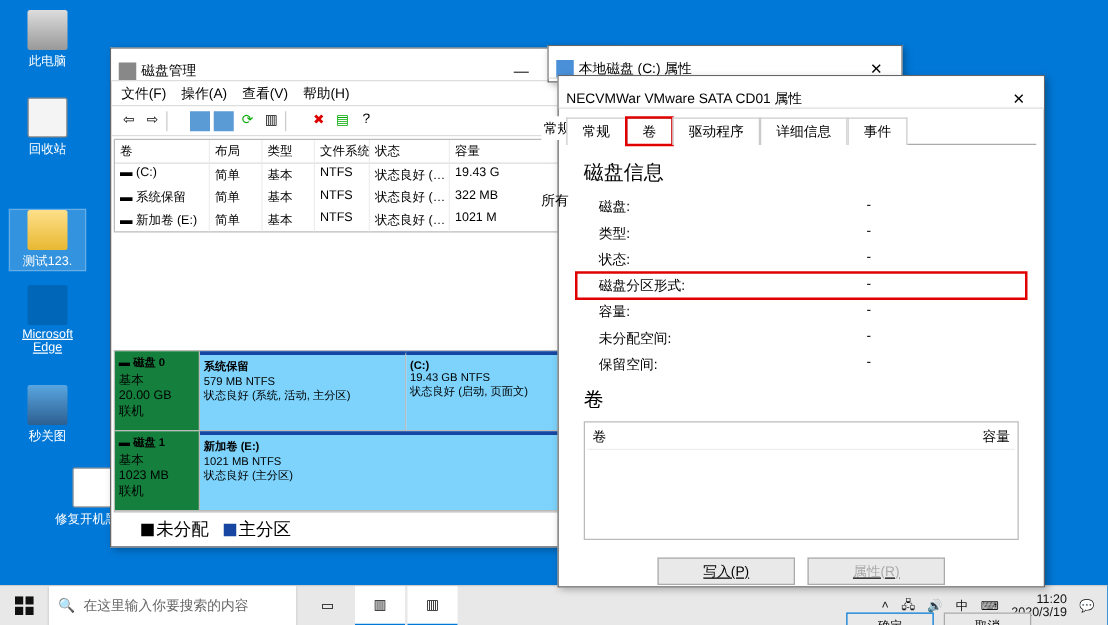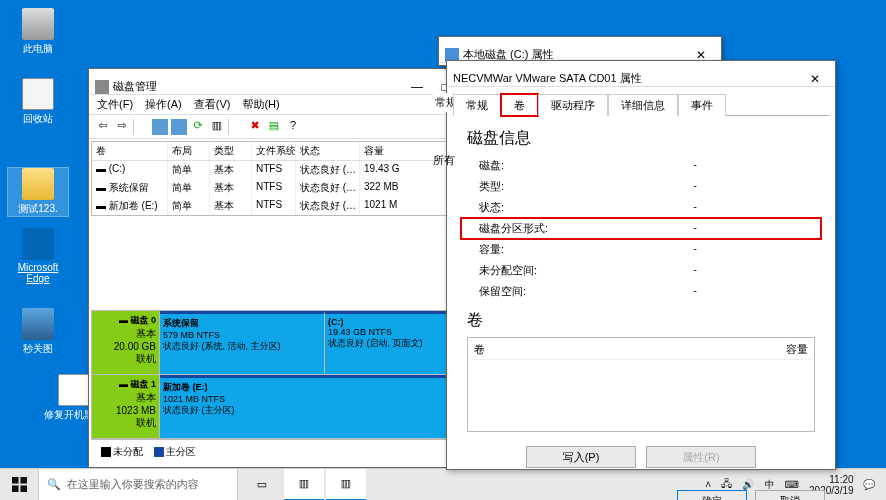--- a/index.html
+++ b/index.html
@@ -29,35 +29,35 @@
 .tray .clock { text-align: right; line-height: 1.1; }
 
 
 .win { position: absolute; background: #fff; border: 1px solid #666; box-shadow: 2px 2px 6px rgba(0,0,0,0.3); }
 .titlebar { height: 26px; background: #fff; display: flex; align-items: flex-end; padding: 0 6px; border-bottom: 1px solid #ddd; font-size: 11px; }
 .titlebar .ticon { width: 14px; height: 14px; margin-right: 4px; background: #888; }
 .winctrls { margin-left: auto; display: flex; }
 .winctrls span { width: 28px; text-align: center; font-size: 12px; cursor: pointer; }
 
 
-#diskmgmt { left: 88px; top: 68px; width: 406px; height: 400px; }
+#diskmgmt { left: 88px; top: 38px; width: 406px; height: 400px; }
 .menubar { height: 20px; display: flex; gap: 12px; padding: 2px 8px; font-size: 11px; border-bottom: 1px solid #ddd; }
 .toolbar { height: 24px; display: flex; align-items: center; gap: 3px; padding: 0 6px; border-bottom: 1px solid #ddd; }
 .toolbar .tbtn { width: 16px; height: 16px; display: inline-block; text-align: center; font-size: 11px; }
 .vol-list { border: 1px solid #bbb; margin: 2px; }
 .vol-head { display: flex; background: #fff; border-bottom: 1px solid #ddd; }
 .vol-head div, .vol-row div { padding: 2px 4px; border-right: 1px solid #eee; font-size: 10px; overflow: hidden; white-space: nowrap; }
 .vol-row { display: flex; }
 .col-vol { flex: 0 0 76px; } .col-lay { flex: 0 0 42px; } .col-type { flex: 0 0 42px; } .col-fs { flex: 0 0 44px; } .col-st { flex: 0 0 64px; } .col-cap { flex: 1; }
 .disk-panel { border: 1px solid #bbb; margin: 2px; }
 .disk-row { display: flex; height: 64px; border-bottom: 1px solid #bbb; }
-.disk-label { flex: 0 0 68px; border-right: 1px solid #bbb; padding: 3px; font-size: 10px; background: #84cc16; text-align: right; }
+.disk-label { flex: 0 0 68px; border-right: 1px solid #bbb; padding: 3px; font-size: 10px; background: #15803d; }
 .disk-label .dicon { font-size: 9px; }
-.part { flex: 1; border-top: 3px solid #1746a2; padding: 3px; font-size: 9px; border-right: 1px solid #bbb; background: #0ea5e9; }
-.legend { padding: 3px 12px; font-size: 10px; }
+.part { flex: 1; border-top: 3px solid #1746a2; padding: 3px; font-size: 9px; border-right: 1px solid #bbb; background: #7dd3fc; }
+.legend { padding: 3px 24px; font-size: 14px; }
 .legend .sw { display: inline-block; width: 10px; height: 10px; margin-right: 2px; vertical-align: middle; }
 
 
 #propC { left: 438px; top: 36px; width: 284px; height: 30px; z-index: 2; }
 
 
 #propCD { left: 446px; top: 60px; width: 390px; height: 410px; z-index: 3; }
 .tabs { display: flex; padding: 6px 6px 0; gap: 0; font-size: 11px; }
 .tab { padding: 3px 12px; border: 1px solid #ccc; border-bottom: none; background: #fff; position: relative; top: 1px; }
 .tab.active { border-color: #aaa; }
@@ -68,21 +68,21 @@
 .info-row .k { flex: 0 0 90px; } .info-row .v { flex: 1; text-align: center; }
 .info-row.redbox { outline: 2px solid #e10000; outline-offset: -1px; }
 .vol-group { margin: 4px 6px; }
 .vol-box { border: 1px solid #bbb; padding: 2px; }
 .vol-box-head { display: flex; font-size: 11px; padding: 2px 4px; }
 .vol-box-head div:first-child { flex: 1; }
 .vol-box-list { height: 70px; border-top: 1px solid #eee; }
 .dlg-btns { display: flex; justify-content: flex-end; gap: 8px; padding: 8px 10px; }
 .dlg-btns button { width: 70px; height: 22px; font-size: 10px; border: 1px solid #aaa; background: #e9e9e9; }
 .dlg-btns button:disabled { color: #999; }
-.mid-btns { display: flex; gap: 10px; padding: 10px 10px 4px 10px; justify-content: center; }
+.mid-btns { display: flex; gap: 10px; padding: 10px 10px 4px 10px; justify-content: center; text-decoration: underline; }
 .mid-btns button { width: 110px; height: 22px; font-size: 11px; border: 1px solid #aaa; background: #e9e9e9; }
 .cut-label { position: absolute; left: -14px; top: 32px; font-size: 11px; background: #fff; padding: 2px; }
 .cut-label2 { position: absolute; left: -14px; top: 92px; font-size: 11px; }
 </style>
 </head>
 <body>
 
 <div id="deskicons">
     <div class="desktop-icon" style="left: 8px; top: 8px;">
       <div class="ico ico-pc"></div>

